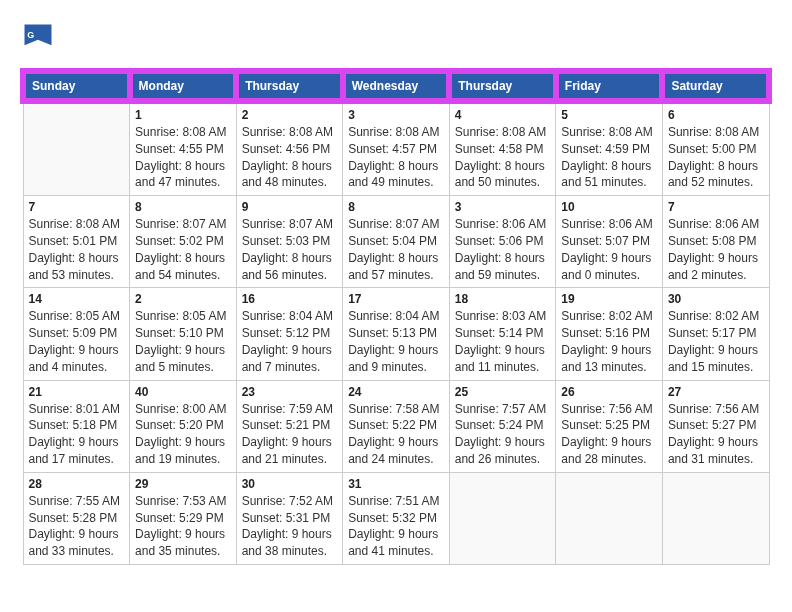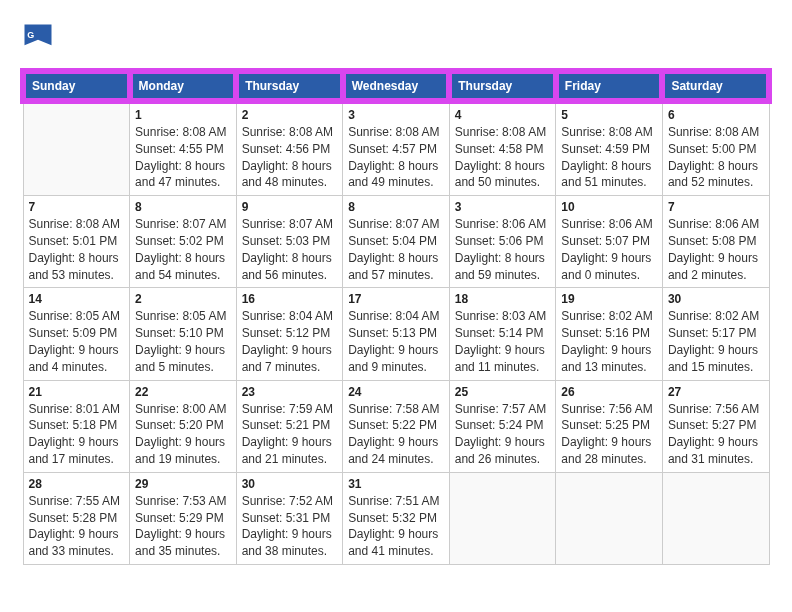--- a/index.html
+++ b/index.html
@@ -216,21 +216,21 @@
             <div class="day-number">30</div>
             <div class="day-info">Sunrise: 8:02 AM<br>Sunset: 5:17 PM<br>Daylight: 9 hours<br>and 15 minutes.</div>
           </td>
         </tr>
         <tr class="week-row">
           <td>
             <div class="day-number">21</div>
             <div class="day-info">Sunrise: 8:01 AM<br>Sunset: 5:18 PM<br>Daylight: 9 hours<br>and 17 minutes.</div>
           </td>
           <td>
-            <div class="day-number">22</div>
+            <div class="day-number">40</div>
             <div class="day-info">Sunrise: 8:00 AM<br>Sunset: 5:20 PM<br>Daylight: 9 hours<br>and 19 minutes.</div>
           </td>
           <td>
             <div class="day-number">23</div>
             <div class="day-info">Sunrise: 7:59 AM<br>Sunset: 5:21 PM<br>Daylight: 9 hours<br>and 21 minutes.</div>
           </td>
           <td>
             <div class="day-number">24</div>
             <div class="day-info">Sunrise: 7:58 AM<br>Sunset: 5:22 PM<br>Daylight: 9 hours<br>and 24 minutes.</div>
           </td>

